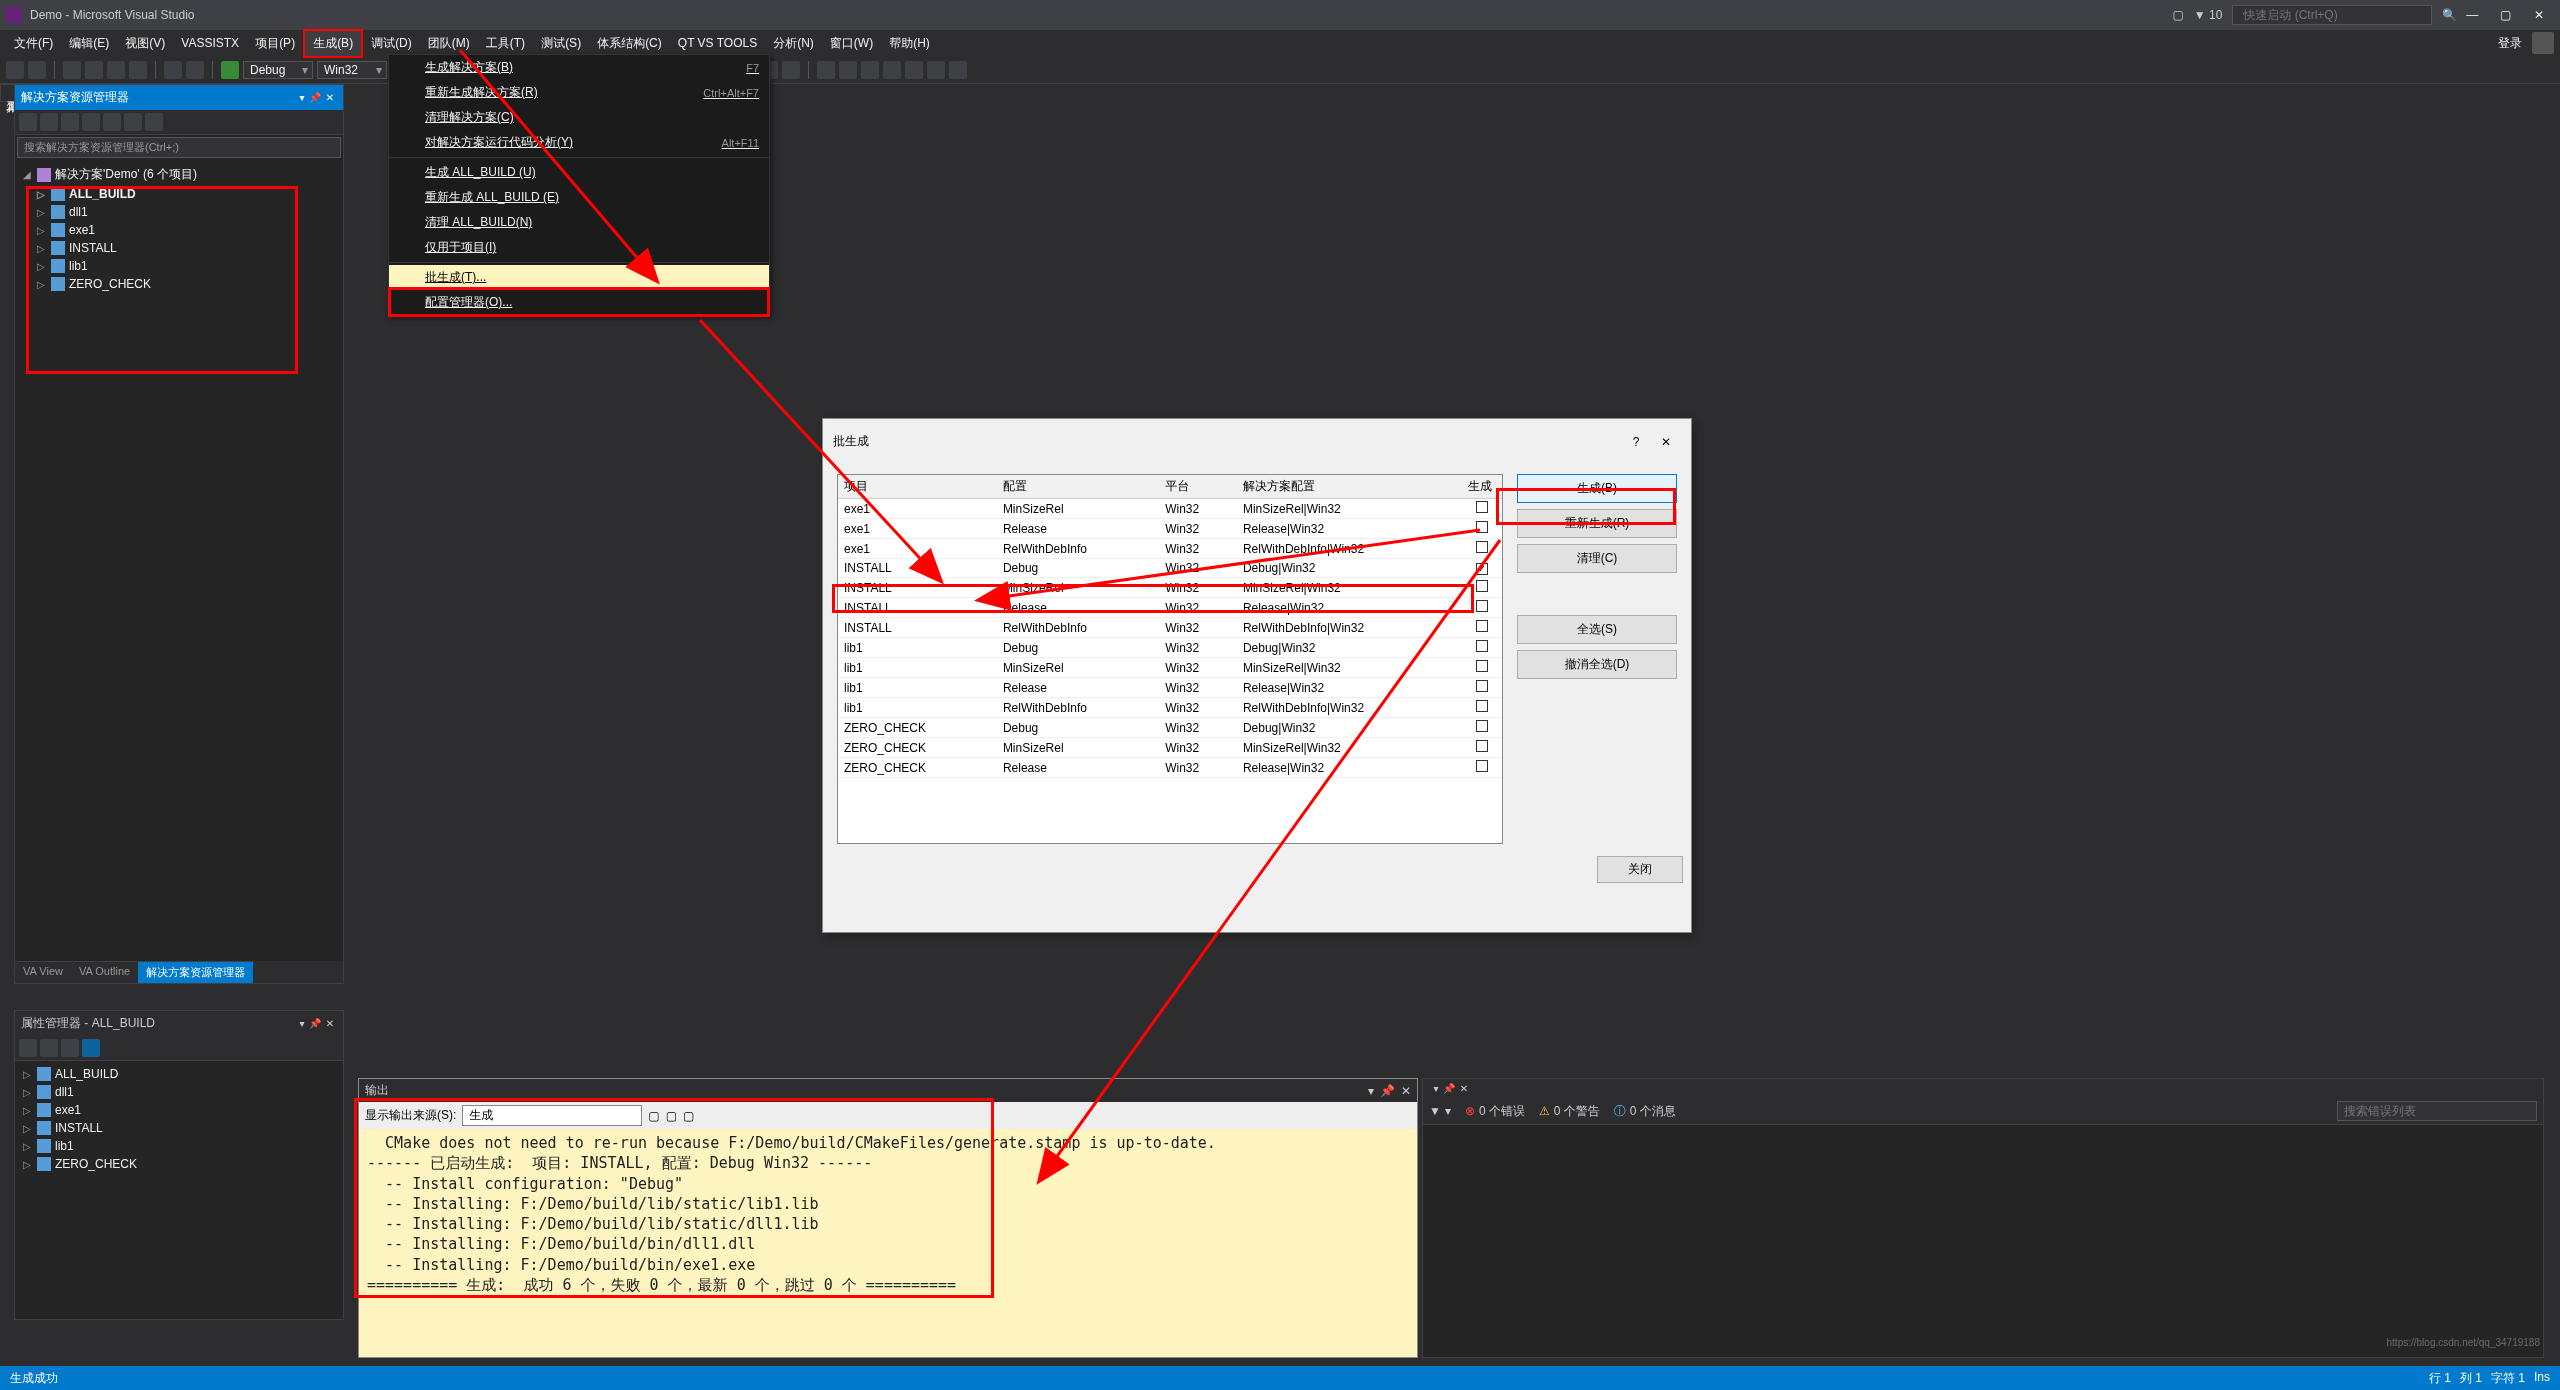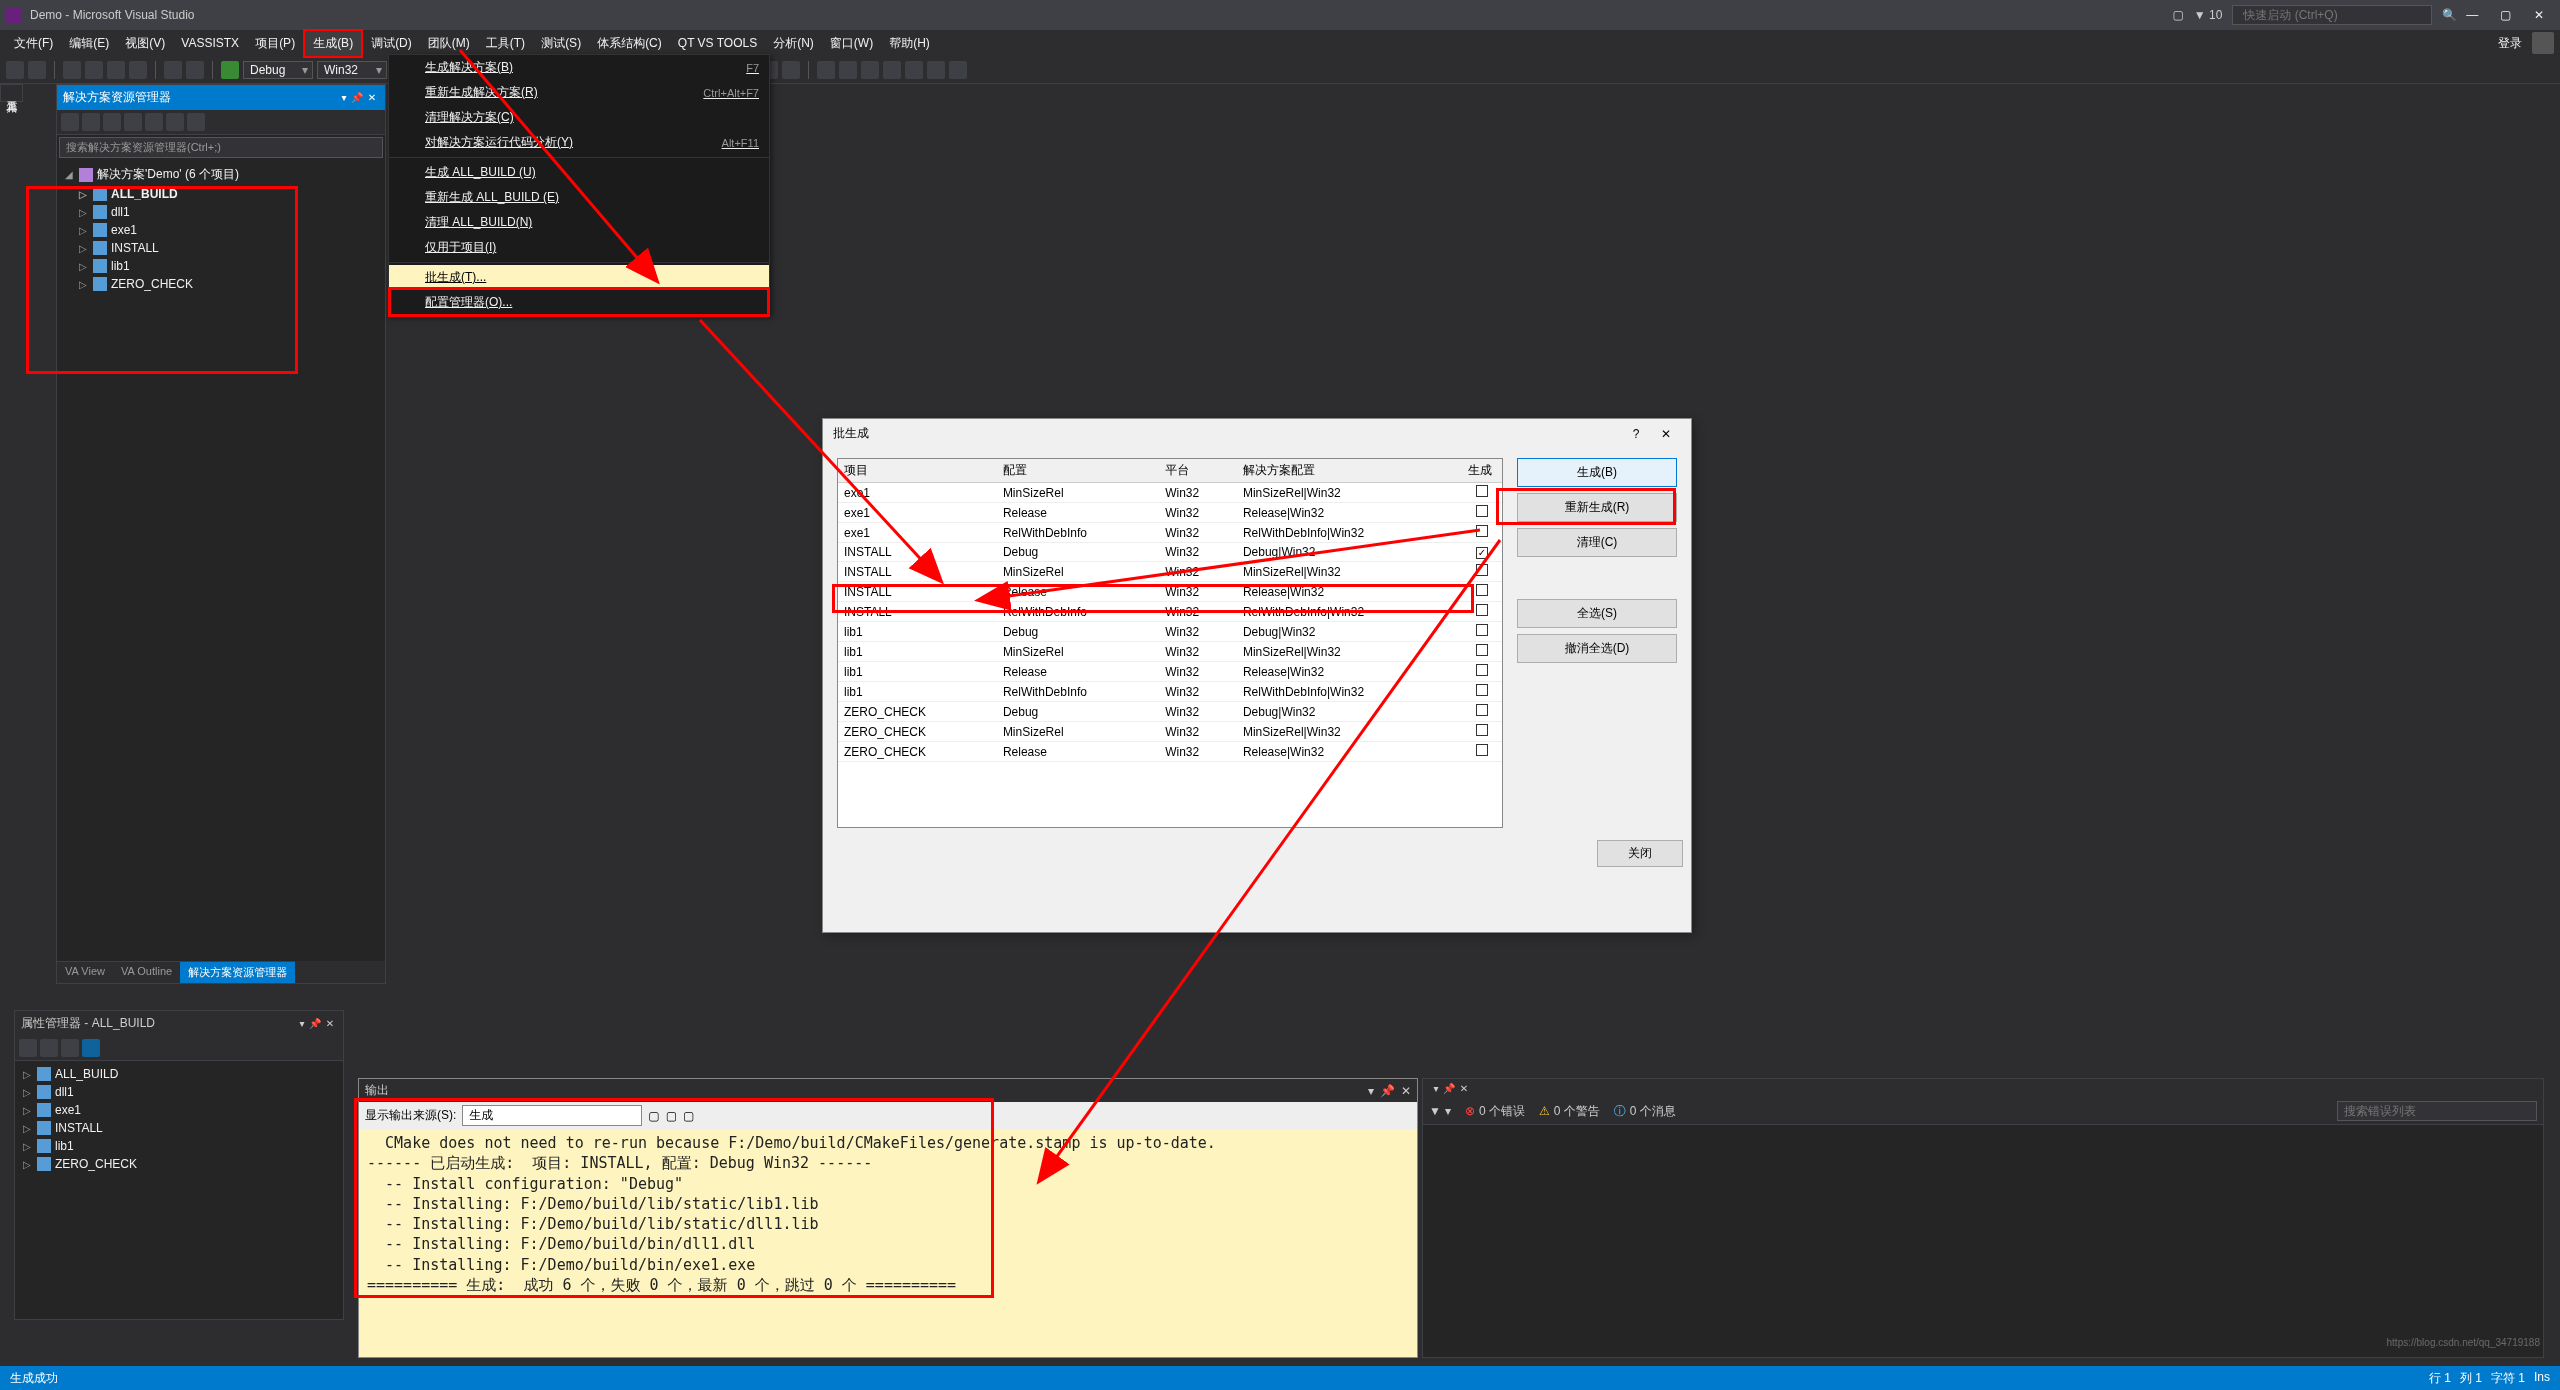--- a/index.html
+++ b/index.html
@@ -62,21 +62,21 @@
 .dropdown { position: absolute; left: 388px; top: 54px; width: 382px; background: #1b1b1c; border: 1px solid #333; box-shadow: 2px 2px 6px rgba(0,0,0,0.5); z-index: 100; }
 .dropdown .dd-item { display: flex; align-items: center; padding: 4px 10px; color: #f1f1f1; cursor: pointer; text-decoration: underline; }
 .dropdown .dd-item.highlighted { background: #fdf4bf; color: #000; }
 .dropdown .dd-icon { width: 20px; height: 16px; margin-right: 6px; }
 .dropdown .dd-label { flex: 1; }
 .dropdown .dd-shortcut { color: #999; font-size: 11px; }
 .dropdown .dd-sep { height: 1px; background: #333; margin: 2px 0; }
 
 
 .dialog { position: absolute; left: 822px; top: 418px; width: 870px; height: 515px; background: #f0f0f0; border: 1px solid #888; box-shadow: 3px 3px 10px rgba(0,0,0,0.3); z-index: 200; color: #000; }
-.dialog-title { padding: 6px 10px; display: flex; align-items: center; }
+.dialog-title { padding: 14px 10px; display: flex; align-items: center; }
 .dialog-title .dt-text { flex: 1; }
 .dialog-title .dt-btn { width: 30px; text-align: center; cursor: pointer; }
 .dialog-body { padding: 10px 14px; }
 .dialog-body .label-top { margin-bottom: 4px; }
 .dialog-grid-wrap { display: flex; gap: 14px; }
 .dialog-grid { flex: 1; background: #fff; border: 1px solid #888; height: 370px; overflow-y: auto; position: relative; }
 .dialog-grid table { width: 100%; border-collapse: collapse; font-size: 12px; }
 .dialog-grid th { background: #f0f0f0; text-align: left; padding: 3px 6px; border-bottom: 1px solid #ccc; position: sticky; top: 0; font-weight: normal; }
 .dialog-grid td { padding: 2px 6px; border-bottom: 1px solid #eee; }
 .dialog-grid .checkbox-cell { text-align: center; }
@@ -192,21 +192,21 @@
   <span class="tb-btn"></span>
   <span class="tb-btn"></span>
   <span class="tb-btn"></span>
   <span class="tb-btn"></span>
 </div>
 
 <div class="main-area"></div>
 
 <div class="vert-tab">工具箱</div>
 
-<div class="solution-panel" style="z-index:10;margin-left:42px;">
+<div class="solution-panel" style="z-index:10;">
   <div class="panel-header">
     <span class="ph-title">解决方案资源管理器</span>
     <span class="ph-btn">▾</span>
     <span class="ph-btn">📌</span>
     <span class="ph-btn">✕</span>
   </div>
   <div class="panel-toolbar">
     <span class="pt-btn"></span>
     <span class="pt-btn"></span>
     <span class="pt-btn"></span>

